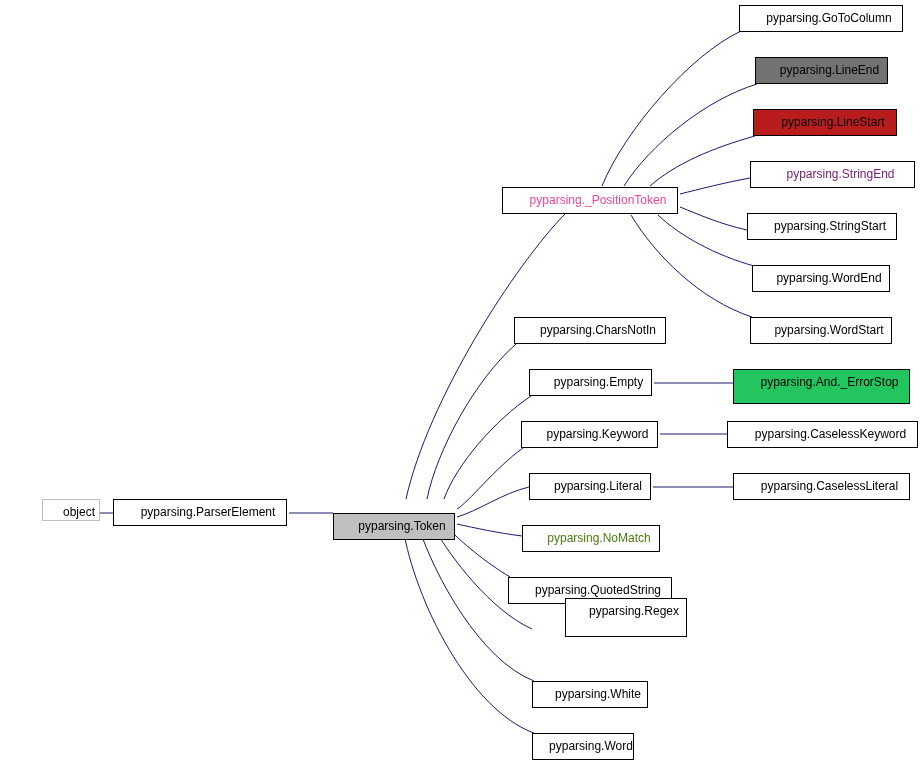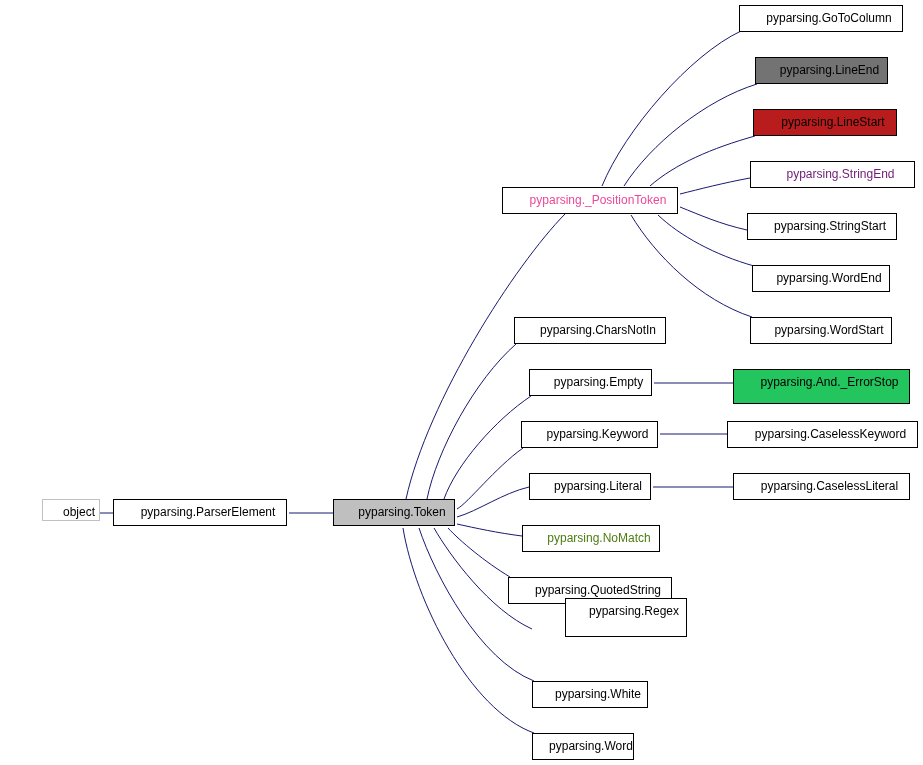--- a/index.html
+++ b/index.html
@@ -27,21 +27,21 @@
     border: 1px solid #000000;
     background: #ffffff;
     color: #000000;
     font-size: 12px;
     text-align: center;
     white-space: nowrap;
     cursor: pointer;
     overflow: hidden;
     padding-left: 16px;
   }
-  .node.selected { background: #bfbfbf; }
+  .node.selected { background: #bfbfbf; margin-top: 14px; }
   .node.external { border-color: #c0c0c0; cursor: default; }
 </style>
 </head>
 <body>
 
 <div class="canvas" style="background: rgb(255, 255, 255);">
   <svg class="edges" width="923" height="765" viewBox="0 0 923 765" xmlns="http://www.w3.org/2000/svg">
     <defs>
       <marker id="arrowhead" markerUnits="userSpaceOnUse" markerWidth="12" markerHeight="9" viewBox="0 0 12 9" refX="12" refY="4.5" orient="auto">
         <path id="arrowhead-shape" d="M 0,0 L 12,4.5 L 0,9 Z" fill="#191970"></path>

